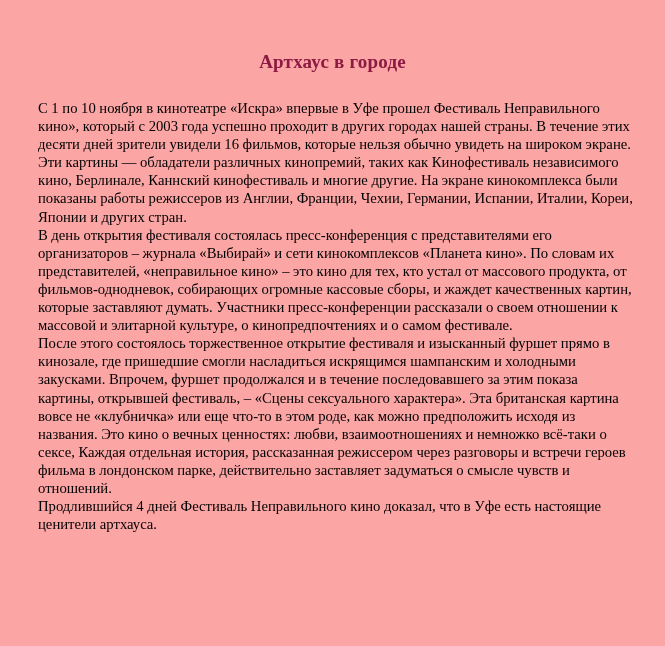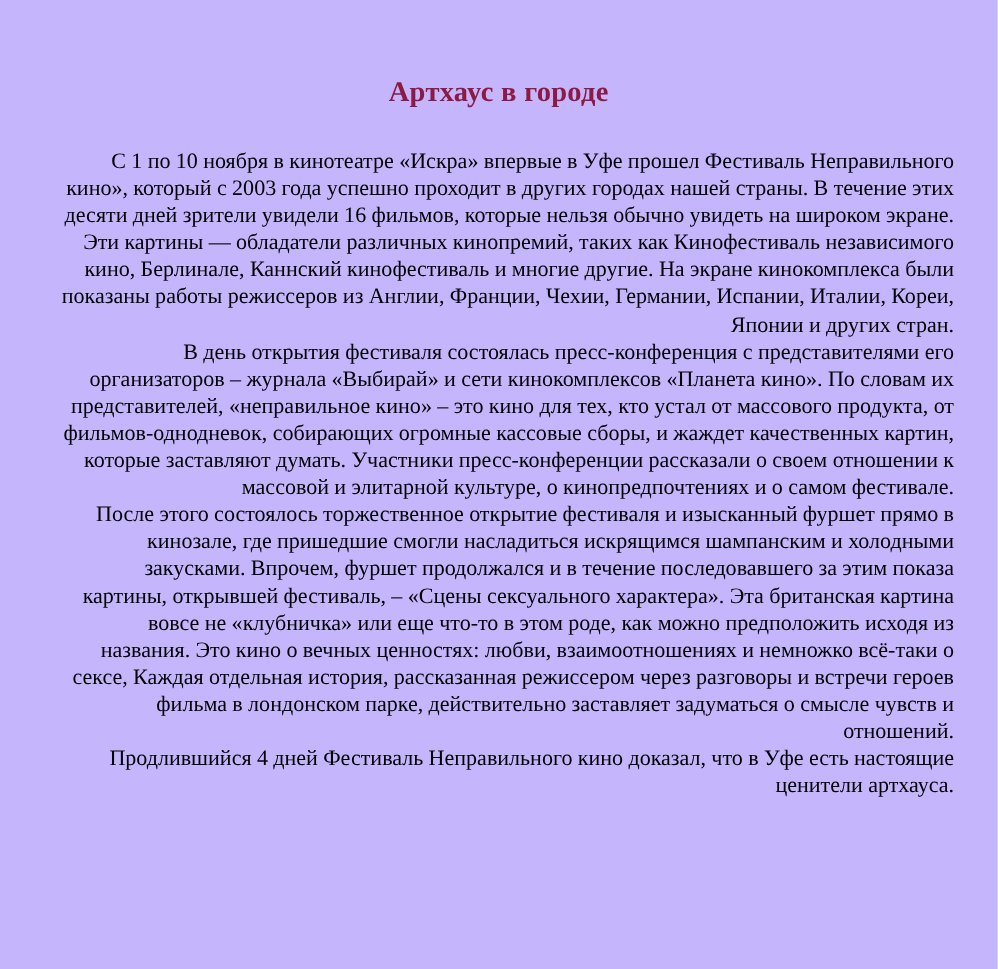--- a/index.html
+++ b/index.html
@@ -15,21 +15,21 @@
     font-family: "Liberation Serif", "DejaVu Serif", serif;
     color: #000000;
   }
 
   .page {
     position: relative;
     width: 665px;
     height: 646px;
     box-sizing: border-box;
     padding: 0;
-    background: #c4b5fd;
+    background: #fca5a5;
   }
 
   .doc-title {
     margin: 0;
     padding: 0;
     position: absolute;
     top: 50px;
     left: 0;
     width: 665px;
     text-align: center;
@@ -52,21 +52,20 @@
     color: #000000;
     font-family: "Liberation Serif", "DejaVu Serif", serif;
   }
 
   .body-copy p {
     margin: 0 0 0 0;
     padding: 0;
     text-indent: 0;
     hyphens: none;
     word-spacing: -0.1px;
-    text-align: right;
   }
 </style>
 </head>
 <body>
 
 <div class="page">
 
   <h1 class="doc-title">Артхаус в городе</h1>
 
   <div class="body-copy">

